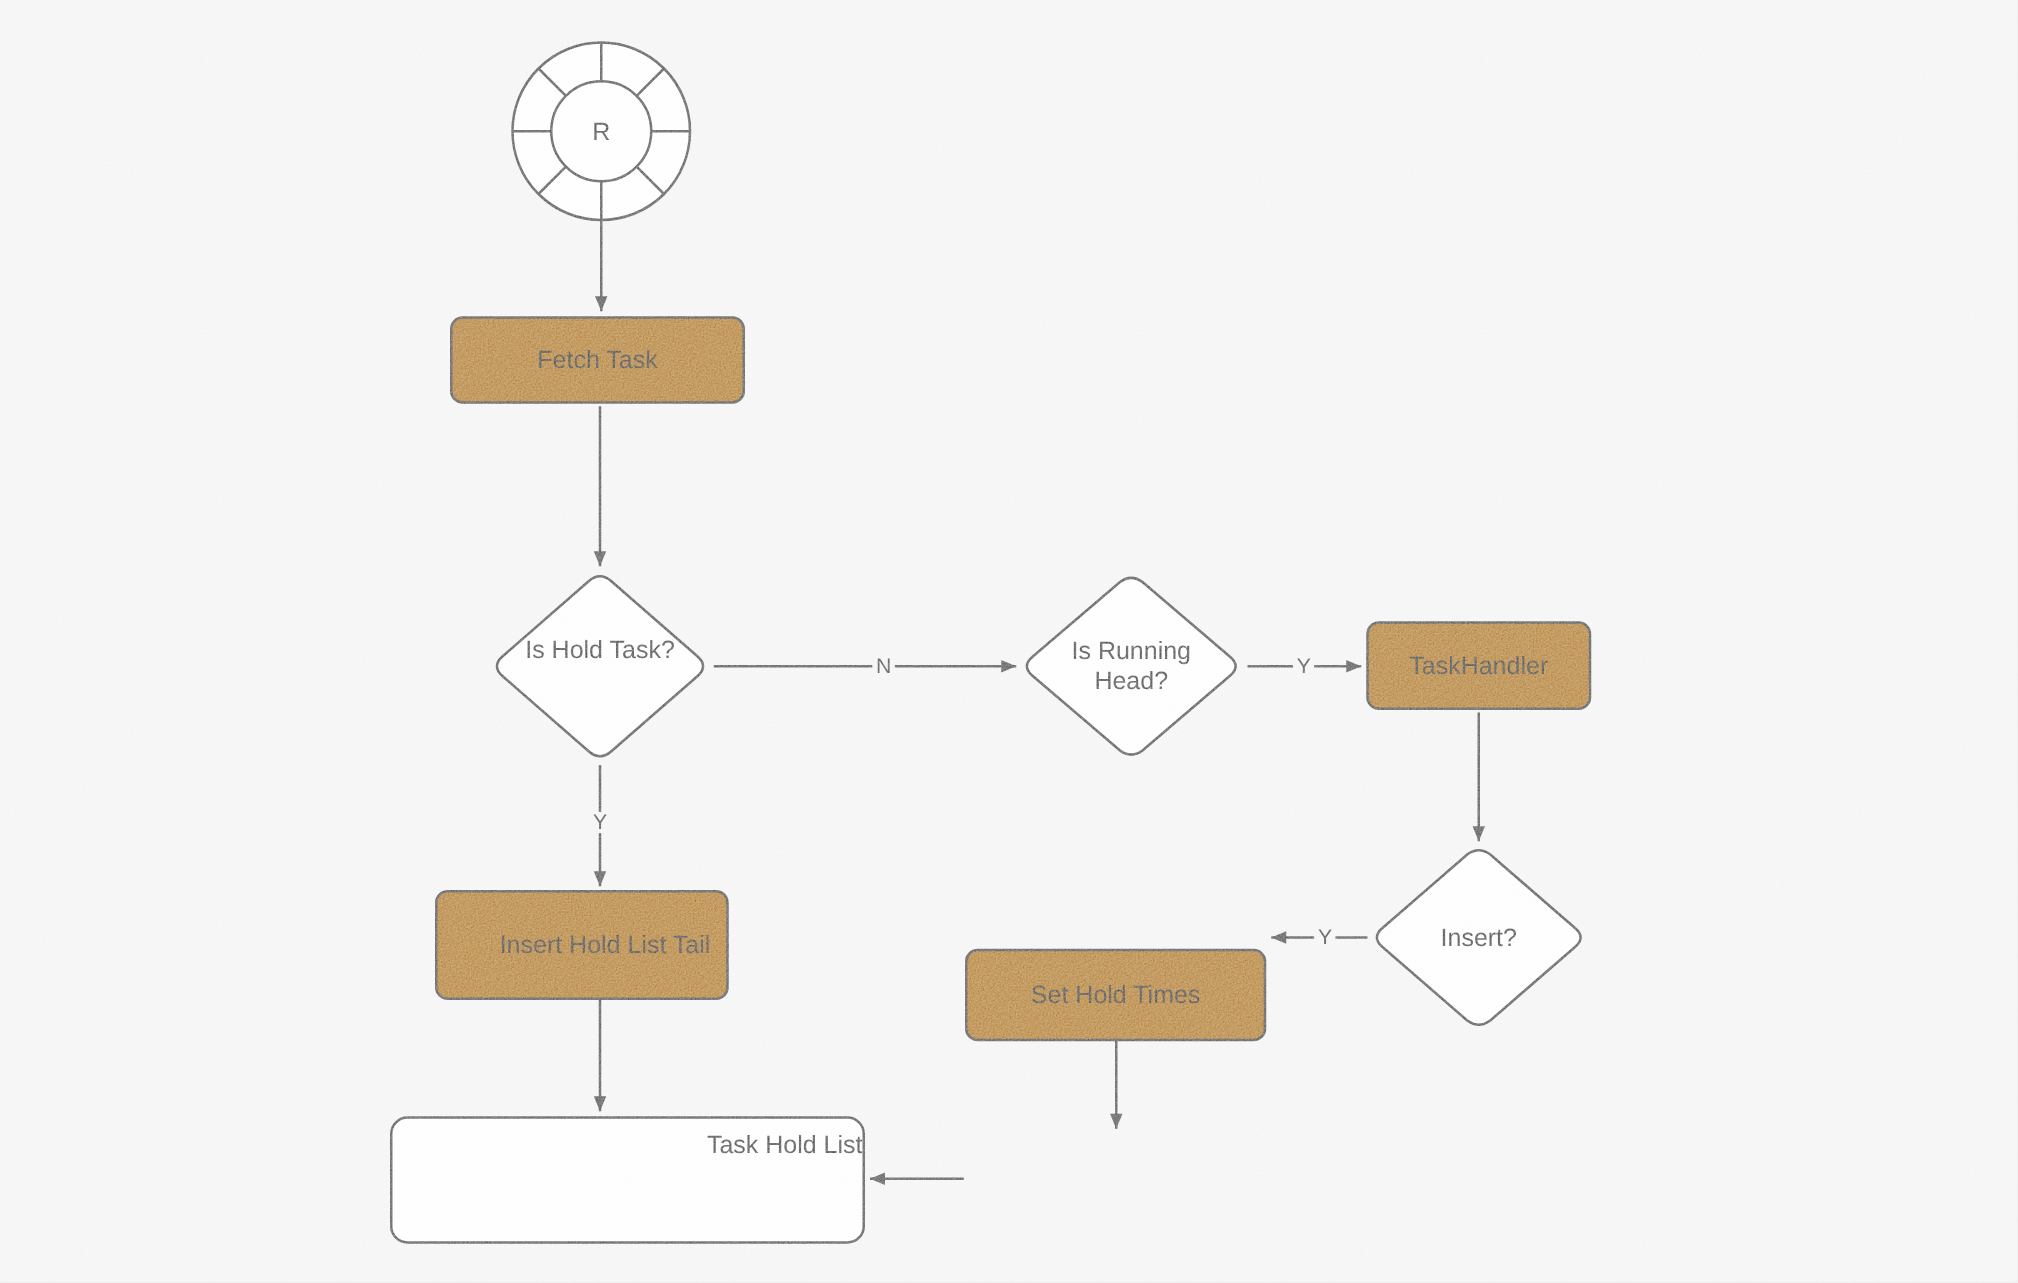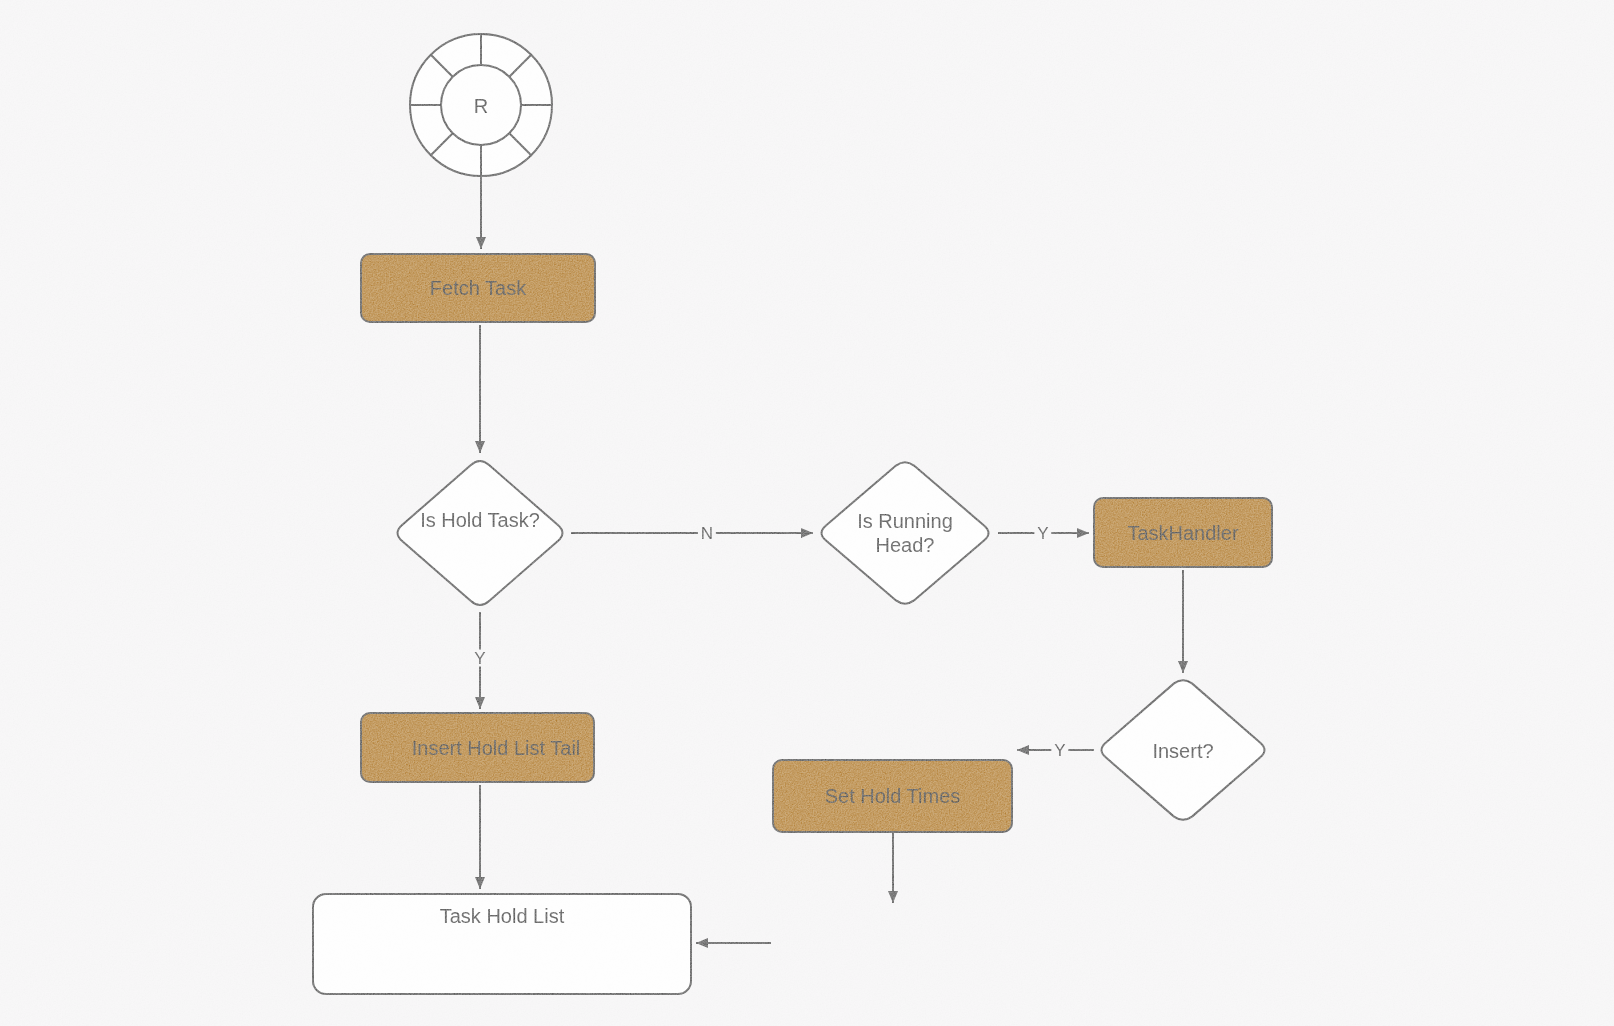--- a/index.html
+++ b/index.html
@@ -30,21 +30,21 @@
     white-space: pre-wrap;
     line-height: 1.2;
   }
   .container-node {
     position: absolute;
     box-sizing: border-box;
     border: 2px solid #2e2e2e;
     border-radius: 14px;
     background: #fdfdfd;
     font-size: 20px;
-    text-align: center;
+    text-align: right;
   }
   .container-title { margin-top: 10px; }
   .dlabel {
     position: absolute;
     transform: translate(-50%, -50%);
     font-size: 20px;
     text-align: center;
     white-space: pre-wrap;
     line-height: 1.2;
   }
@@ -114,21 +114,21 @@
   </div>
 
   <div class="node" style="left:1093px; top:497px; width:180px; height:71px;">
     <span>TaskHandler</span>
   </div>
 
   <div class="node" style="left:772px; top:720px; width:241px; height:74px;margin-top:39px;">
     <span>Set Hold Times</span>
   </div>
 
-  <div class="node" style="left:360px; top:712px; width:235px; height:71px;padding-left:37px;">
+  <div class="node" style="left:348px; top:712px; width:235px; height:88px;padding-left:37px;">
     <span>Insert Hold List Tail</span>
   </div>
 
 
   <div class="dlabel" style="left:481px; top:106px;">R</div>
 
   <div class="dlabel" style="left:480px; top:504px; width:170px;margin-top:16px;">Is Hold Task?</div>
   <div class="dlabel" style="left:905px; top:533px; width:124px;">Is Running Head?</div>
   <div class="dlabel" style="left:1183px; top:751px; width:140px;">Insert?</div>
 

